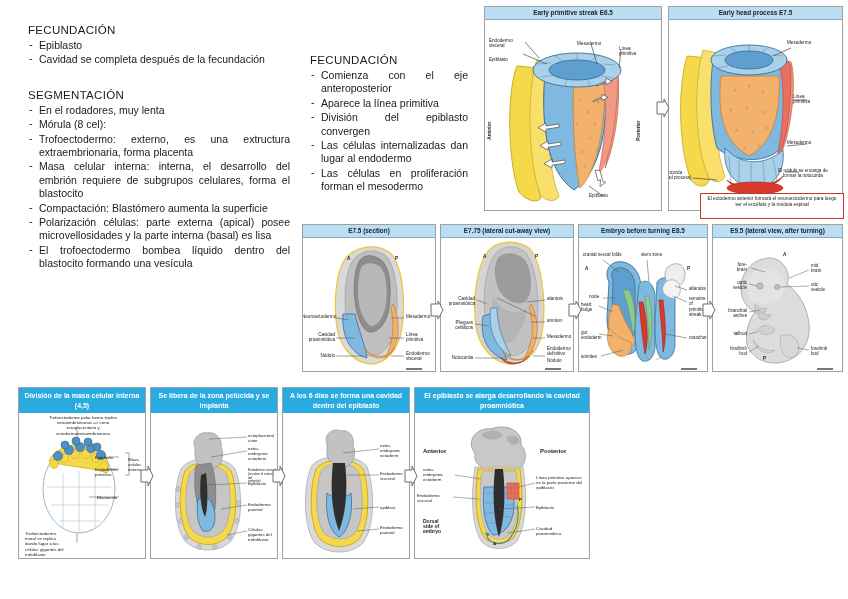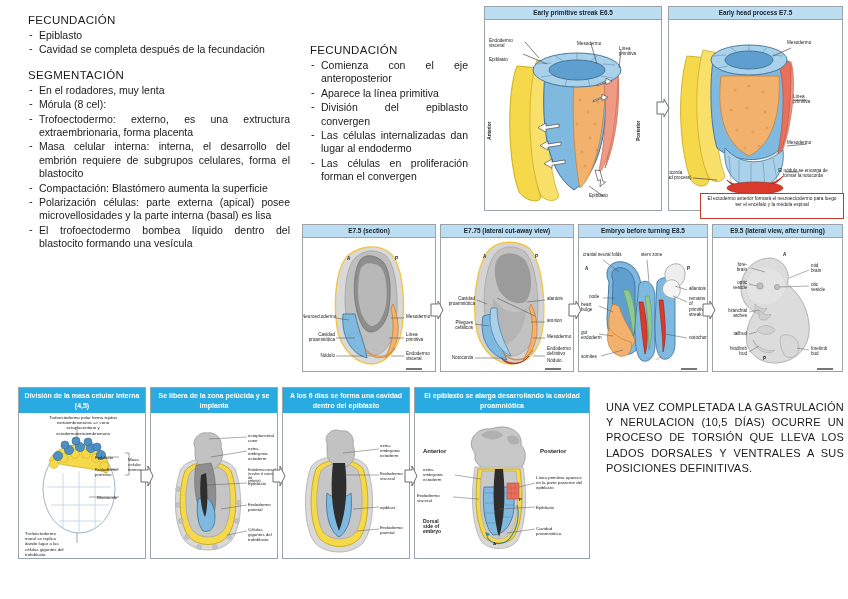--- a/index.html
+++ b/index.html
@@ -8,21 +8,21 @@
     background:#ffffff;
     font-family:"Liberation Sans", sans-serif;
     color:#231f20;
     position:relative;
     overflow:hidden;
   }
   .abs{position:absolute;}
 
   
   .head{
-    font-size:11.5px;letter-spacing:.3px;margin:0 0 3px 0;
+    font-size:11.5px;letter-spacing:.3px;margin:10px 0 3px 0;
     font-weight:400;color:#1a1a1a;
   }
   ul.bul{list-style:none;margin:0;padding:0;}
   ul.bul li{
     position:relative;padding-left:11px;margin-bottom:1px;
     font-size:10.5px;line-height:13.4px;text-align:justify;
     color:#1a1a1a;
   }
   ul.bul li:before{
     content:"-";position:absolute;left:1px;top:-1px;font-size:11px;
@@ -104,21 +104,21 @@
   </ul>
 </div>
 
 <div class="abs" id="col-gastr">
   <div class="head">FECUNDACIÓN</div>
   <ul class="bul">
     <li class="spread">Comienza con el eje anteroposterior</li>
     <li>Aparece la línea primitiva</li>
     <li class="spread">División del epiblasto convergen</li>
     <li class="spread">Las células internalizadas dan lugar al endodermo</li>
-    <li class="spread">Las células en proliferación forman el convergen</li>
+    <li class="spread">Las células en proliferación forman el mesodermo</li>
   </ul>
 </div>
 
 <div class="panel abs" style="left:484px;top:6px;width:178px;height:205px;">
   <div class="pnl-title">Early primitive streak E6.5</div>
   <div class="pnl-body">
     <svg width="178" height="192" viewBox="0 0 178 192">
 
       <path d="M32 46 C22 70 22 140 34 172 C40 180 52 184 56 178 C46 150 46 74 54 48 Z" fill="#f6d84b" stroke="#c9ae22" stroke-width="1"></path>
       <path d="M52 40 C42 66 42 142 56 176 C62 182 72 182 74 176 C60 142 60 68 70 42 Z" fill="#f9e06a" stroke="#c9ae22" stroke-width="0.8"></path>
@@ -647,14 +647,13 @@
   <path d="M1 5 L8 5 L8 1 L13 11 L8 21 L8 17 L1 17 Z" fill="#ffffff" stroke="#6d6d6d" stroke-width="1"></path>
 </svg>
 <svg class="abs" style="left:272px;top:465px;" width="14" height="22">
   <path d="M1 5 L8 5 L8 1 L13 11 L8 21 L8 17 L1 17 Z" fill="#ffffff" stroke="#6d6d6d" stroke-width="1"></path>
 </svg>
 <svg class="abs" style="left:404px;top:465px;" width="14" height="22">
   <path d="M1 5 L8 5 L8 1 L13 11 L8 21 L8 17 L1 17 Z" fill="#ffffff" stroke="#6d6d6d" stroke-width="1"></path>
 </svg>
 
 <div class="abs" id="rot-text">
-  <p class="caps spread">UNA VEZ COMPLETADA LA GASTRULACIÓN Y NERULACION (10,5 DÍAS) OCURRE UN PROCESO DE TORSIÓN QUE LLEVA LOS LADOS DORSALES Y VENTRALES A SUS POSICIONES DEFINITIVAS.</p>
 </div>
 
 </body></html>

